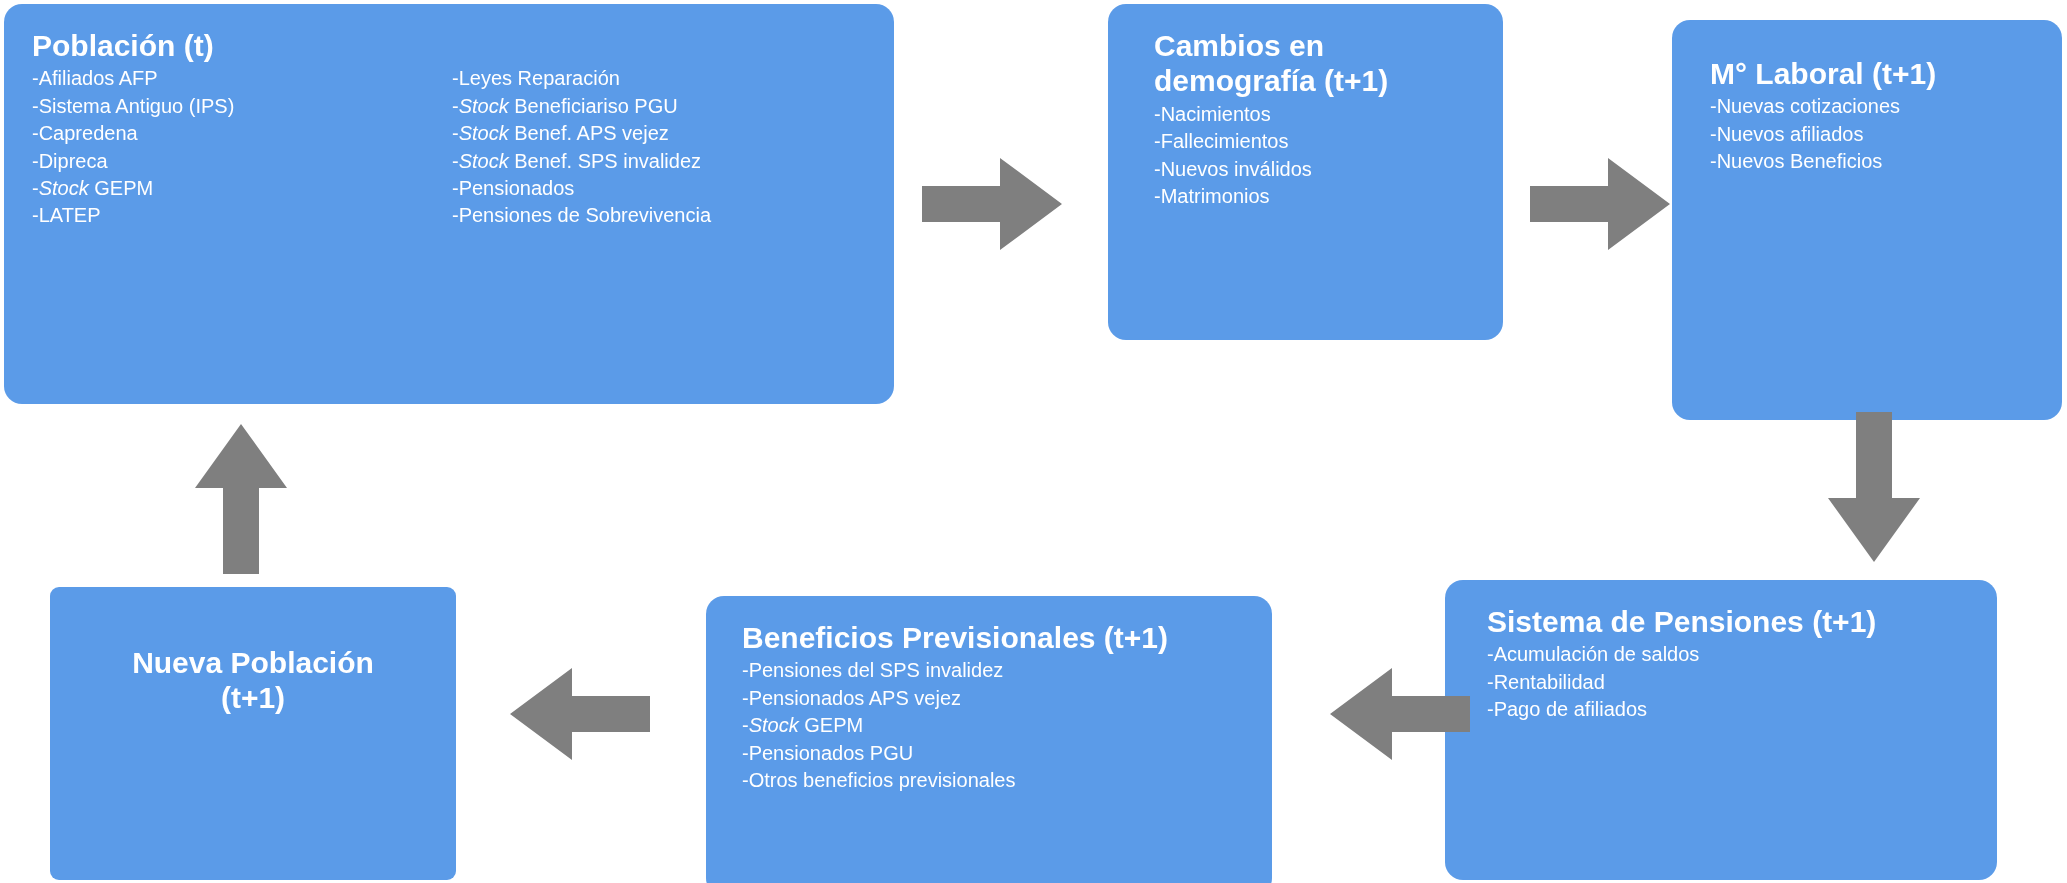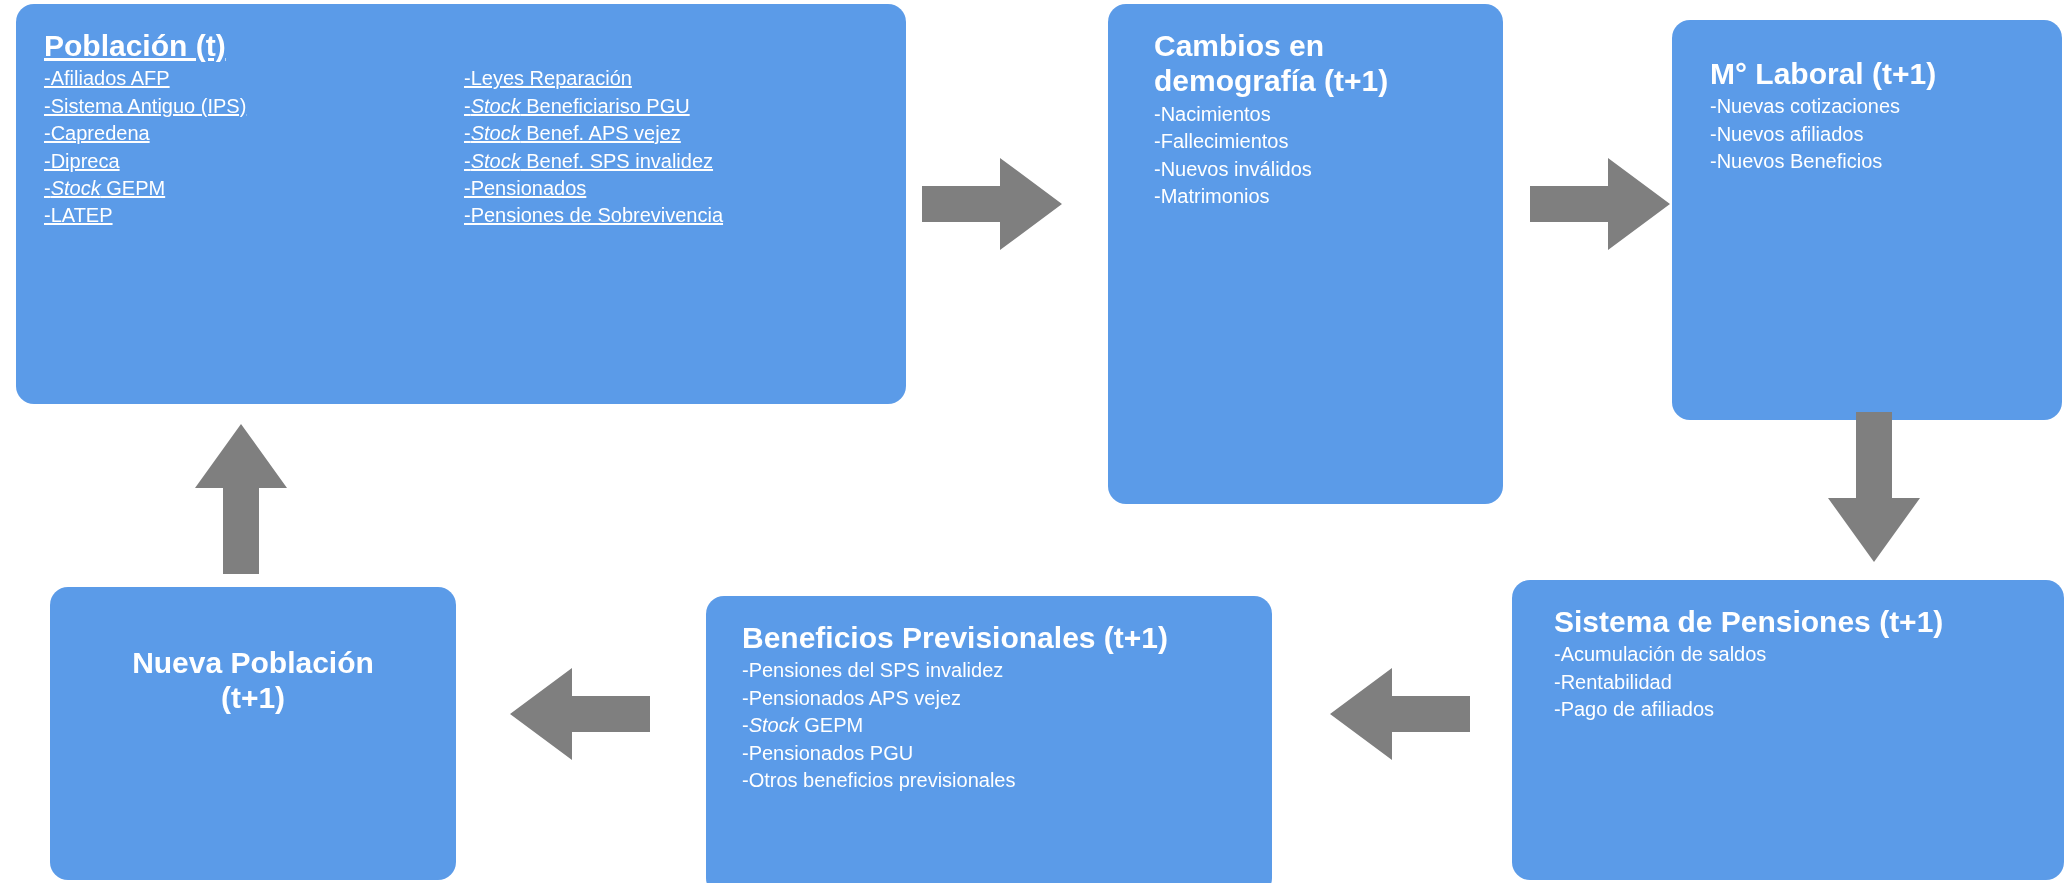--- a/index.html
+++ b/index.html
@@ -51,43 +51,43 @@
     flex: none;
   }
   .arrow {
     position: absolute;
   }
   .arrow svg {
     display: block;
   }
   
   #box-poblacion {
-    left: 16px; top: 4px; width: 890px; height: 400px;
+    left: 4px; top: 4px; width: 890px; height: 400px;
     padding: 24px 0 12px 28px;
-    text-decoration: underline;
   }
   #box-demografia {
-    left: 1108px; top: 4px; width: 395px; height: 500px;
+    left: 1108px; top: 4px; width: 395px; height: 336px;
     padding: 24px 0 0 46px;
   }
   #box-laboral {
     left: 1672px; top: 20px; width: 390px; height: 400px;
     padding: 36px 0 0 38px;
   }
   #box-sistema {
-    left: 1512px; top: 580px; width: 552px; height: 300px;
+    left: 1445px; top: 580px; width: 552px; height: 300px;
     padding: 24px 0 0 42px;
   }
   #box-beneficios {
     left: 706px; top: 596px; width: 566px; height: 300px;
     padding: 24px 0 0 36px;
   }
   #box-nueva {
     left: 50px; top: 587px; width: 406px; height: 293px;
     padding: 58px 0 13px 0;
+    border-radius: 9px;
   }
   #box-nueva .box-title {
     text-align: center;
     font-size: 30px;
   }
   
   #arrow-pob-dem { left: 922px; top: 158px; }
   #arrow-dem-lab { left: 1530px; top: 158px; }
   #arrow-lab-sis { left: 1828px; top: 412px; }
   #arrow-sis-ben { left: 1330px; top: 668px; }

